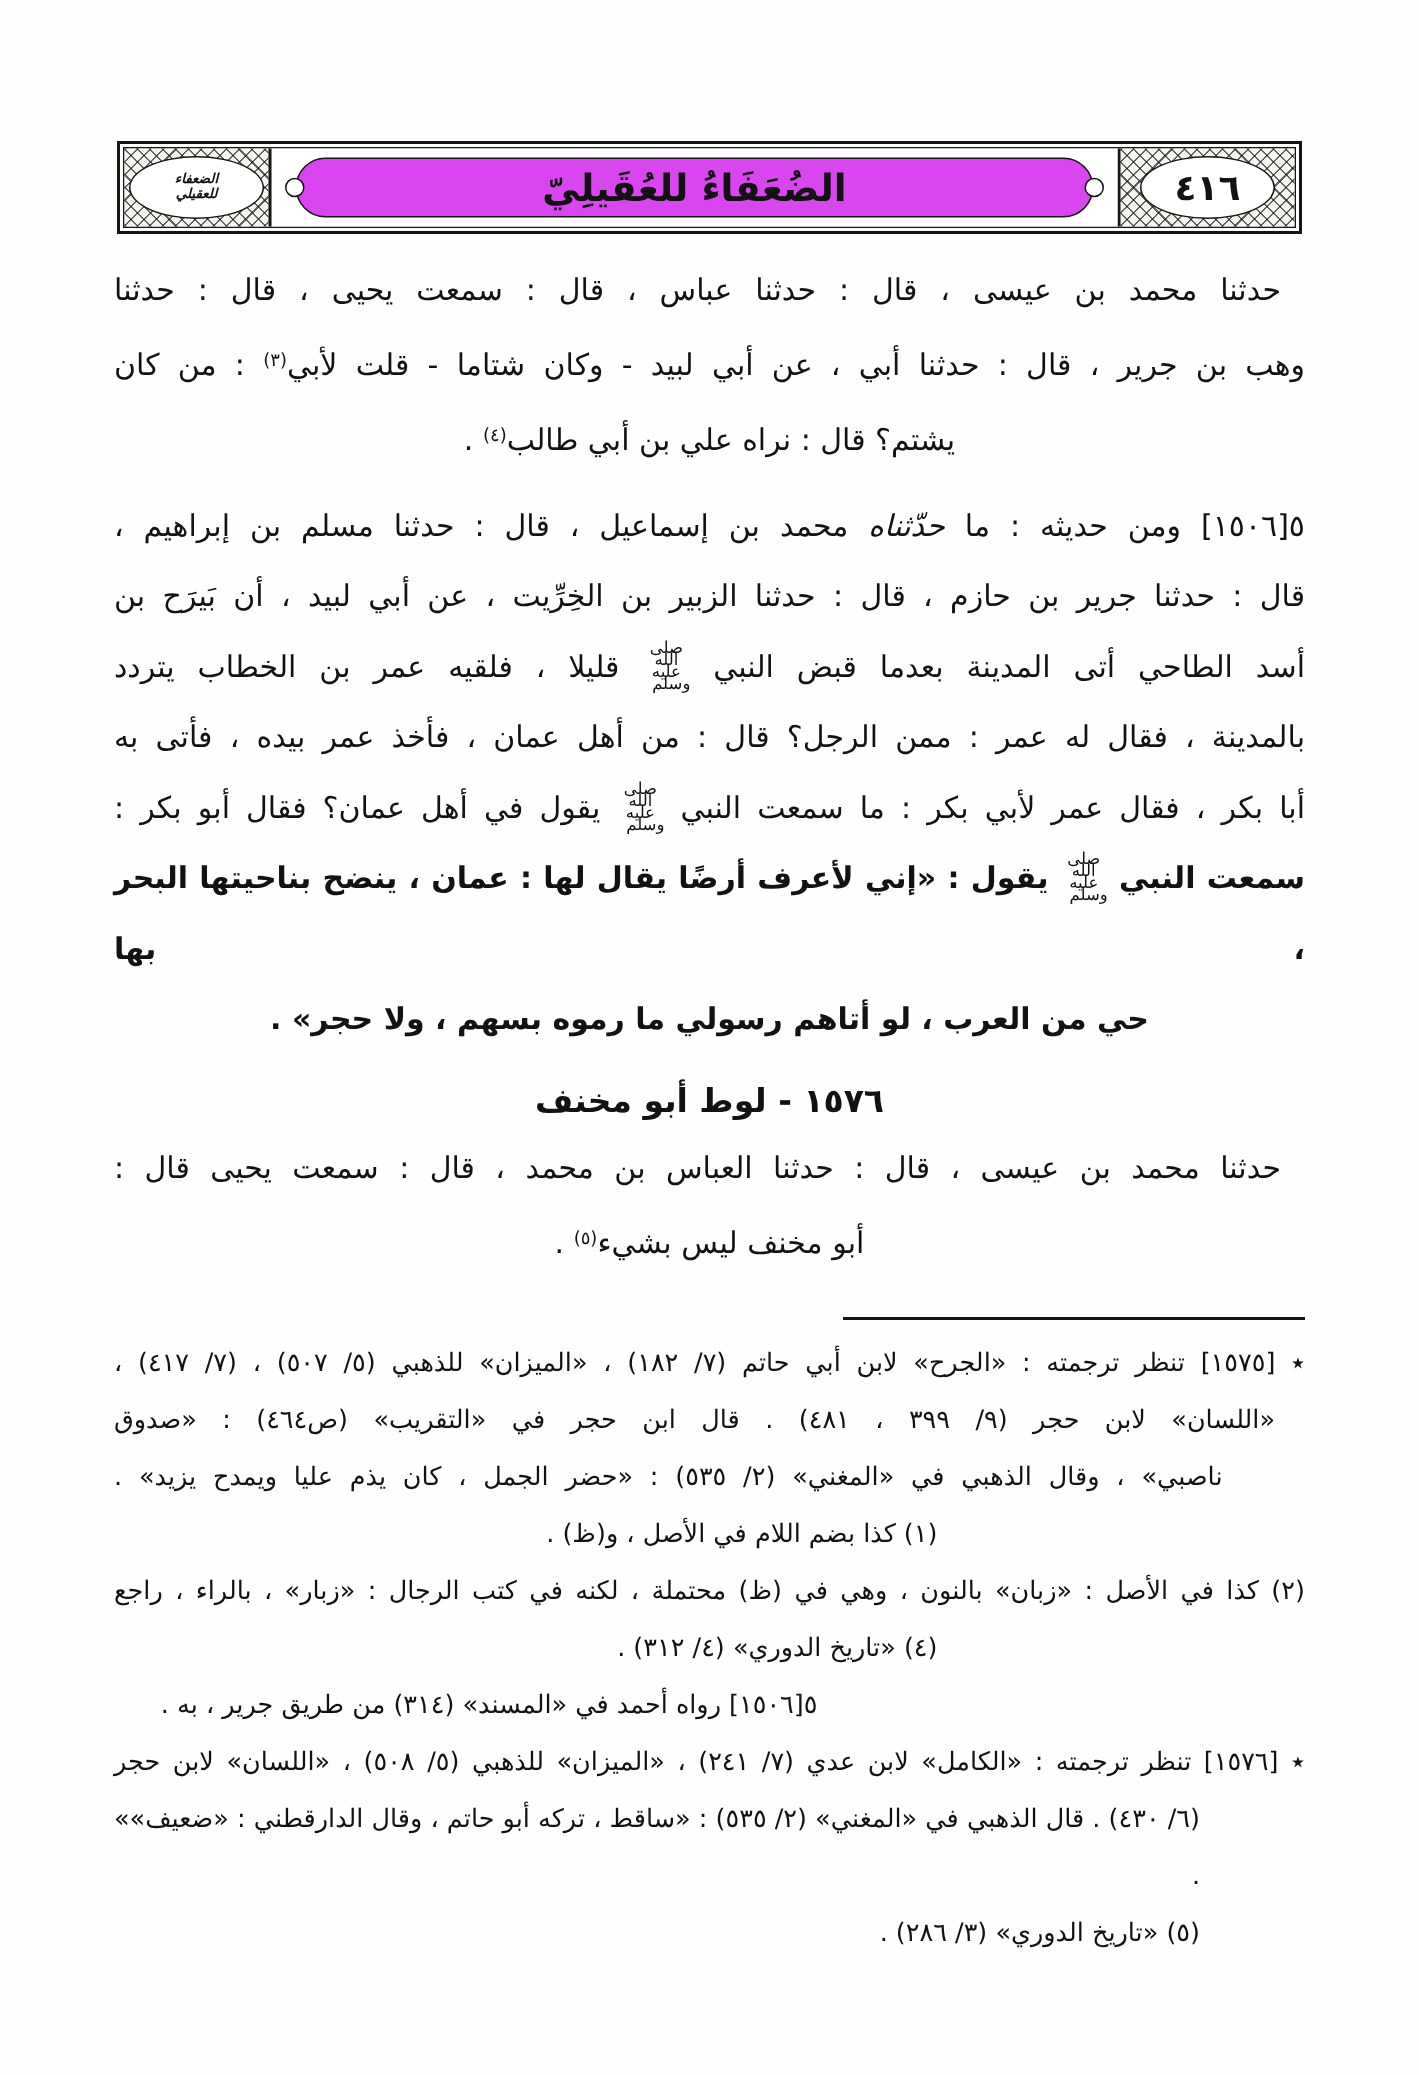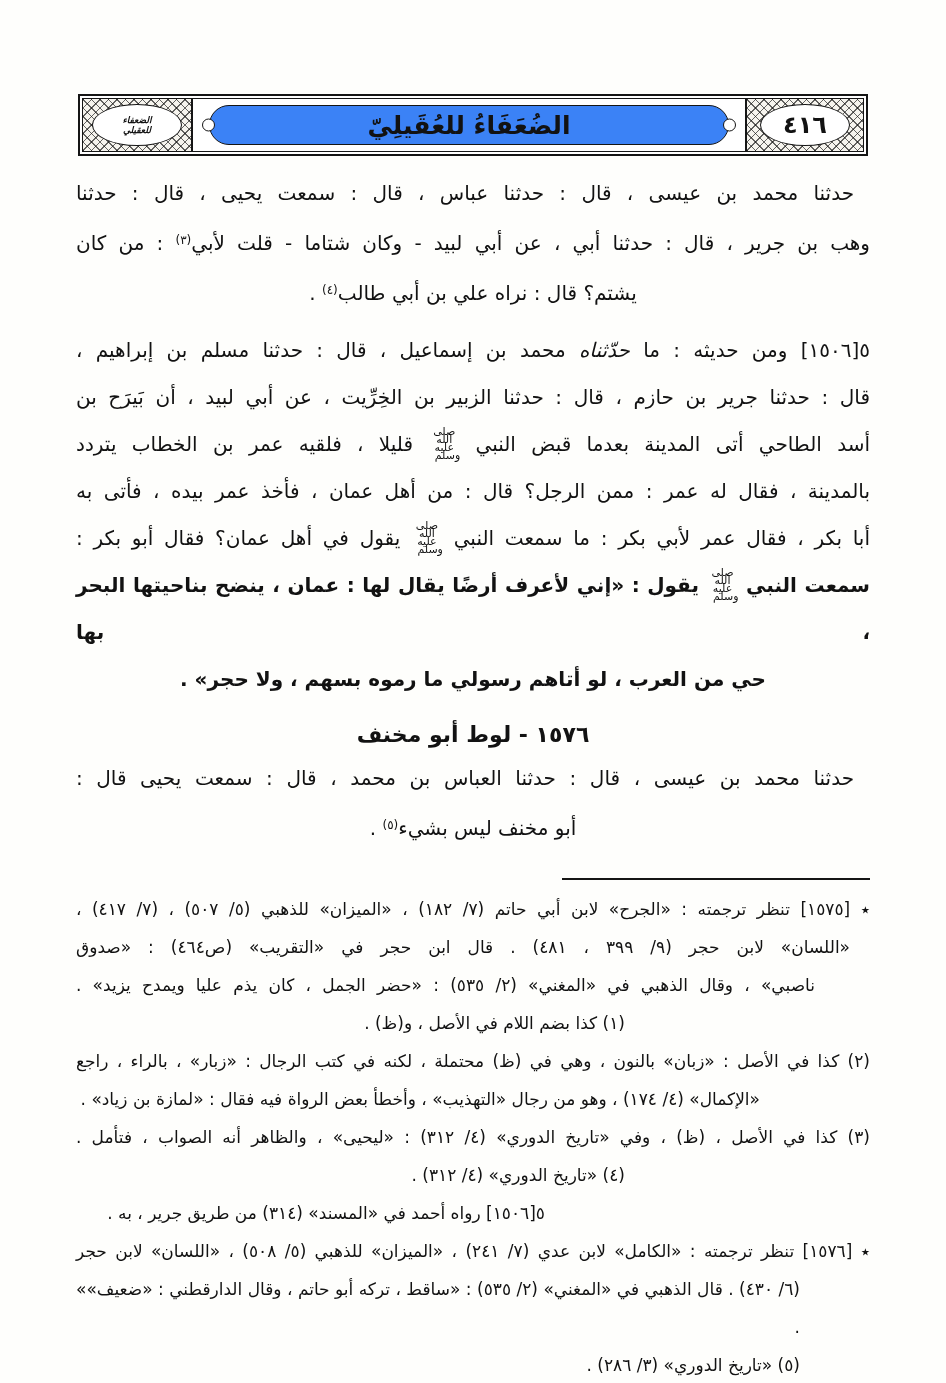--- a/index.html
+++ b/index.html
@@ -12,28 +12,28 @@
   .hframe{position:absolute;top:94px;right:78px;left:78px;height:62px;
     border:2px solid #151515;padding:2px;background:#fff;box-sizing:border-box;}
   .hinner{height:100%;border:1.5px solid #151515;display:flex;box-sizing:border-box;}
   .hcell{position:relative;box-sizing:border-box;}
   .hatch{
     background:
       repeating-linear-gradient(45deg,rgba(20,20,20,.65) 0 1px,transparent 1px 6px),
       repeating-linear-gradient(135deg,rgba(20,20,20,.65) 0 1px,transparent 1px 6px),
       #f6f4ee;}
   .hnum{width:118px;border-left:2px solid #151515;}
-  .hemblem{width:110px;border-right:2px solid #151515;}
+  .hemblem{width:98px;border-right:2px solid #151515;}
   .htitle{flex:1;display:flex;align-items:center;background:#fff;}
   .oval{position:absolute;inset:0;margin:auto;width:88px;height:40px;background:#fff;
     border:1.5px solid #151515;border-radius:50%;display:flex;align-items:center;justify-content:center;}
   .pagenum{font-size:24px;font-weight:bold;letter-spacing:2px;}
   .emblem-text{font-size:9px;font-weight:bold;line-height:10px;text-align:center;font-style:italic;}
   .cartouche{flex:1;height:38px;margin:0 16px;border:1.5px solid #151515;border-radius:20px;
-    display:flex;align-items:center;justify-content:center;position:relative;background:#3b82f6;}
+    display:flex;align-items:center;justify-content:center;position:relative;background:#d946ef;}
   .cartouche::before,.cartouche::after{content:"";position:absolute;top:50%;width:11px;height:11px;
     background:#fff;border:1.5px solid #151515;border-radius:50%;transform:translateY(-50%);}
   .cartouche::before{right:-8px;}
   .cartouche::after{left:-8px;}
   .booktitle{font-size:25px;font-weight:bold;}
   
   main{position:absolute;top:170px;right:76px;left:76px;}
   .entry-heading{margin:0;font-size:22px;font-weight:bold;line-height:40px;text-align:center;}
   .entry-heading.second{margin-top:12px;}
   .para{margin:0;}
@@ -112,22 +112,20 @@
     </div>
 
     <hr class="fsep">
 
     <footer>
       <div class="fline"><span>٭ [١٥٧٥] تنظر ترجمته : «الجرح» لابن أبي حاتم (٧/ ١٨٢) ، «الميزان» للذهبي (٥/ ٥٠٧) ، (٧/ ٤١٧) ،</span></div>
       <div class="fline pr20"><span>«اللسان» لابن حجر (٩/ ٣٩٩ ، ٤٨١) . قال ابن حجر في «التقريب» (ص٤٦٤) : «صدوق</span></div>
       <div class="fline pr55"><span>ناصبي» ، وقال الذهبي في «المغني» (٢/ ٥٣٥) : «حضر الجمل ، كان يذم عليا ويمدح يزيد» .</span></div>
       <div class="fline natural pr245"><span>(١) كذا بضم اللام في الأصل ، و(ظ) .</span></div>
       <div class="fline"><span>(٢) كذا في الأصل : «زبان» بالنون ، وهي في (ظ) محتملة ، لكنه في كتب الرجال : «زبار» ، بالراء ، راجع</span></div>
-      <div class="fline natural pr110"><span>«الإكمال» (٤/ ١٧٤) ، وهو من رجال «التهذيب» ، وأخطأ بعض الرواة فيه فقال : «لمازة بن زياد» .</span></div>
-      <div class="fline"><span>(٣) كذا في الأصل ، (ظ) ، وفي «تاريخ الدوري» (٤/ ٣١٢) : «ليحيى» ، والظاهر أنه الصواب ، فتأمل .</span></div>
       <div class="fline natural pr245"><span>(٤) «تاريخ الدوري» (٤/ ٣١٢) .</span></div>
       <div class="fline natural pr325"><span>٥[١٥٠٦] رواه أحمد في «المسند» (٣١٤) من طريق جرير ، به .</span></div>
       <div class="fline"><span>٭ [١٥٧٦] تنظر ترجمته : «الكامل» لابن عدي (٧/ ٢٤١) ، «الميزان» للذهبي (٥/ ٥٠٨) ، «اللسان» لابن حجر</span></div>
       <div class="fline pr70"><span>(٦/ ٤٣٠) . قال الذهبي في «المغني» (٢/ ٥٣٥) : «ساقط ، تركه أبو حاتم ، وقال الدارقطني : «ضعيف»» .</span></div>
       <div class="fline natural pr70"><span>(٥) «تاريخ الدوري» (٣/ ٢٨٦) .</span></div>
     </footer>
   </main>
 
 </div>
 

